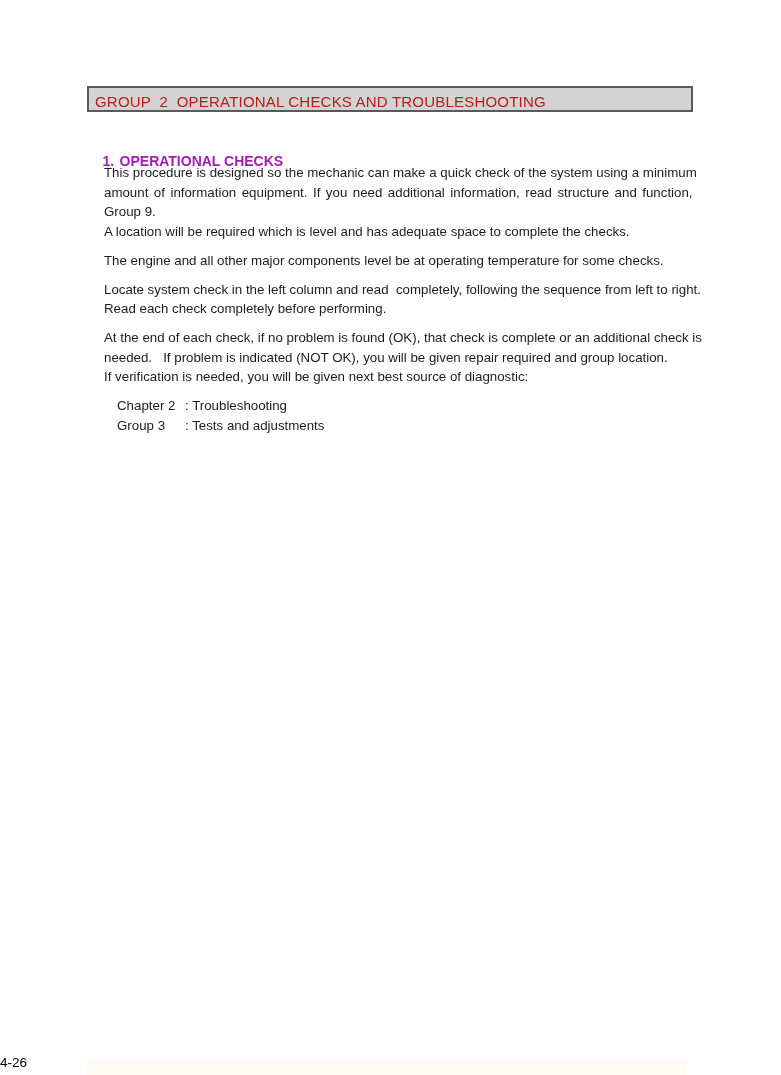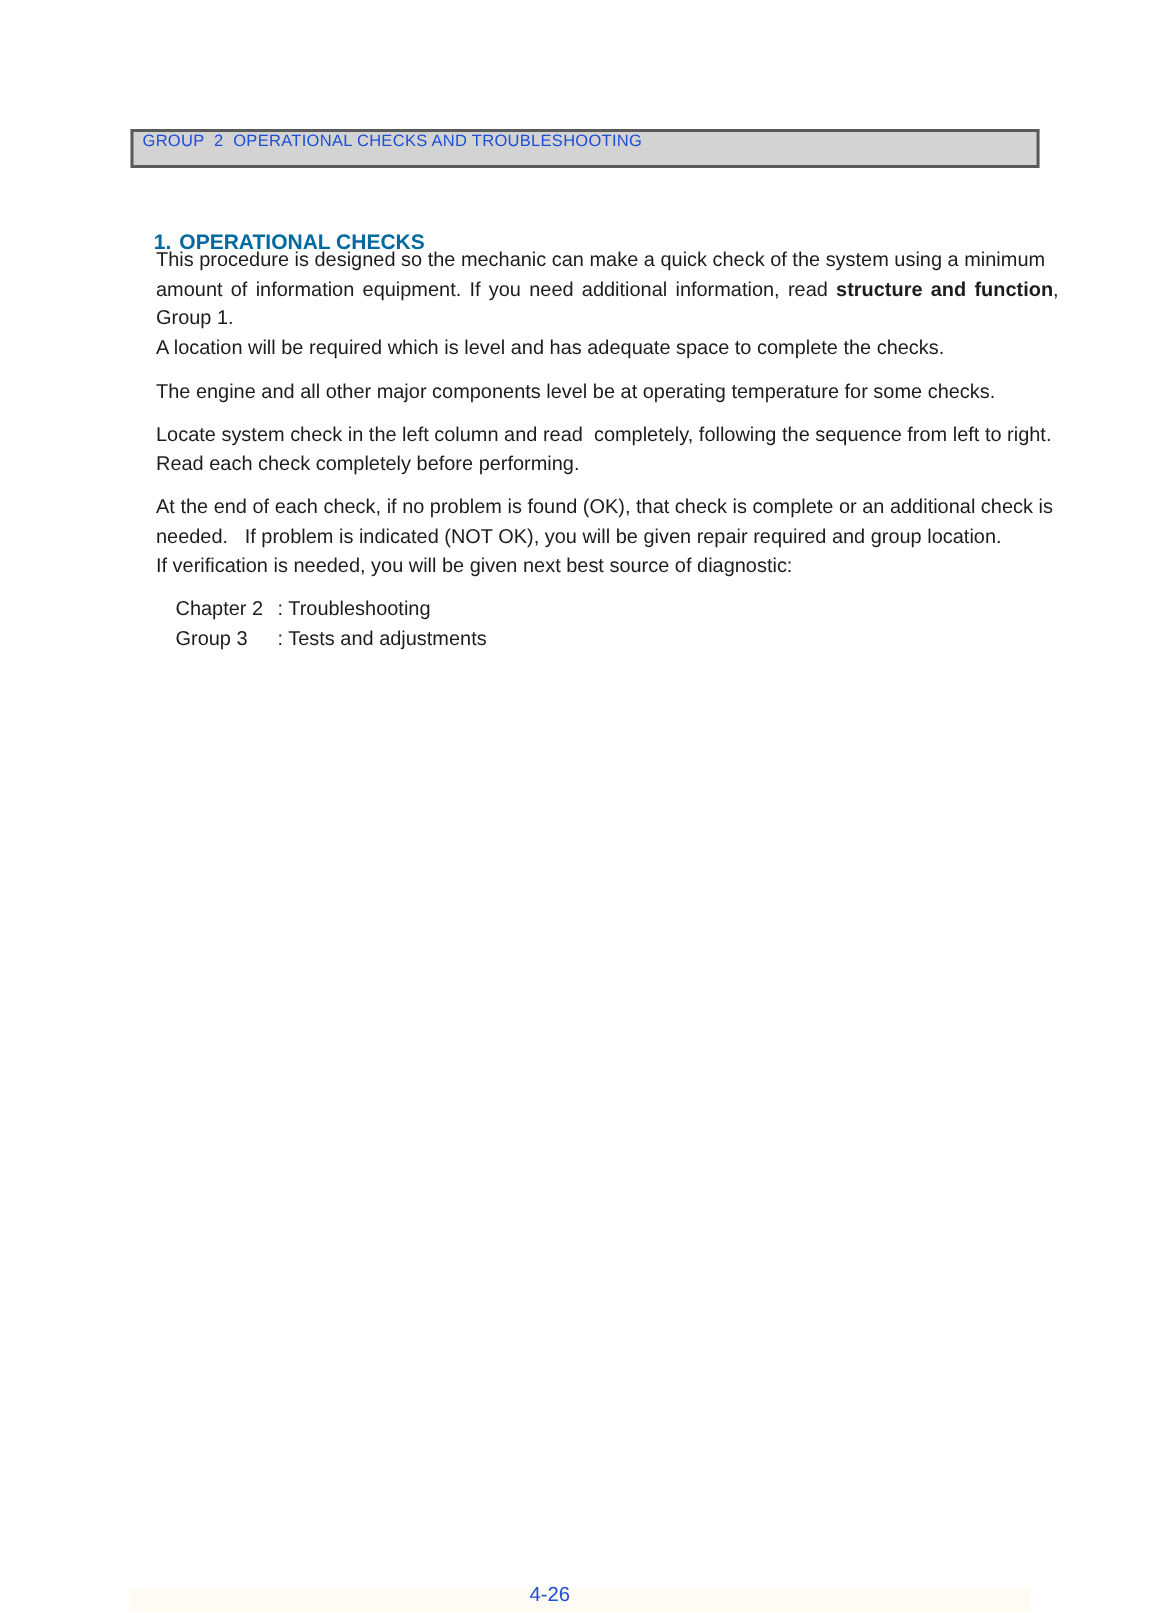--- a/index.html
+++ b/index.html
@@ -19,52 +19,52 @@
   .header-box {
     position: absolute;
     left: 87px;
     top: 86px;
     width: 606px;
     height: 26px;
     box-sizing: border-box;
     background: #d3d3d3;
     border: 2px solid #5a5a5a;
     display: flex;
-    align-items: flex-start;
+    align-items: flex-end;
     padding-left: 6px;
-    font-size: 11px;
+    font-size: 15px;
     letter-spacing: 0.2px;
     white-space: pre;
-    color: #1d4ed8;
+    color: #b91c1c;
   }
   .section-heading {
     position: absolute;
     left: 87px;
     top: 137px;
     font-size: 14px;
     font-weight: 700;
     white-space: pre;
-    color: #0369a1;
+    color: #a21caf;
   }
   .section-number {
     display: inline-block;
     width: 17px;
   }
   .body-block {
     position: absolute;
     left: 104px;
     top: 163px;
     width: 640px;
     font-size: 13.3px;
     line-height: 19.7px;
   }
   .para { margin: 0 0 9px 0; }
   .line { white-space: pre; }
   .line.spread { word-spacing: 1.8px; }
-  .b { font-weight: 700; }
+  .b { font-weight: 400; }
   .refs {
     margin-top: 9px;
     padding-left: 13px;
     line-height: 19.8px;
   }
   .ref-row { display: flex; }
   .ref-label {
     flex: 0 0 auto;
     width: 68px;
     white-space: pre;
@@ -76,45 +76,44 @@
     top: 1059px;
     width: 600px;
     height: 16px;
     background: #fdfbf4;
   }
   .page-number {
     position: absolute;
     left: 0;
     top: 1053px;
     width: 733px;
-    text-align: center;
     font-size: 13.5px;
     line-height: 19.7px;
-    color: #1d4ed8;
+    color: #000000;
   }
 </style>
 </head>
 <body>
 
 <div class="page">
 
   <div class="header-box">
     <span>GROUP  2  OPERATIONAL CHECKS AND TROUBLESHOOTING</span>
   </div>
 
   <div class="section-heading">
     <span class="section-number">1.</span><span>OPERATIONAL CHECKS</span>
   </div>
 
   <div class="body-block">
 
     <div class="para">
       <div class="line">This procedure is designed so the mechanic can make a quick check of the system using a minimum</div>
       <div class="line spread"><span>amount of information equipment. If you need additional information, read </span><span class="b">structure and function</span><span>,</span></div>
-      <div class="line">Group 1.</div>
+      <div class="line">Group 9.</div>
       <div class="line">A location will be required which is level and has adequate space to complete the checks.</div>
     </div>
 
     <div class="para">
       <div class="line">The engine and all other major components level be at operating temperature for some checks.</div>
     </div>
 
     <div class="para">
       <div class="line">Locate system check in the left column and read  completely, following the sequence from left to right.</div>
       <div class="line">Read each check completely before performing.</div>

